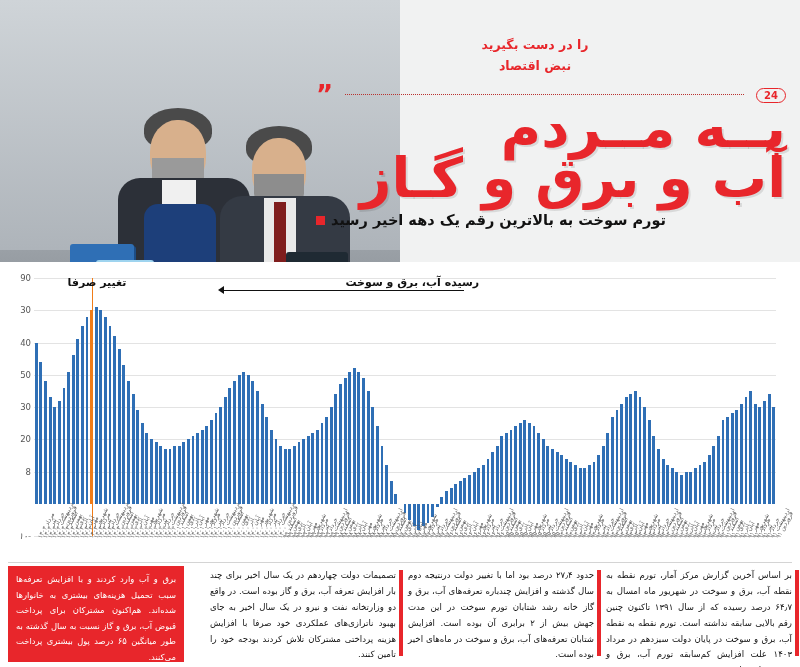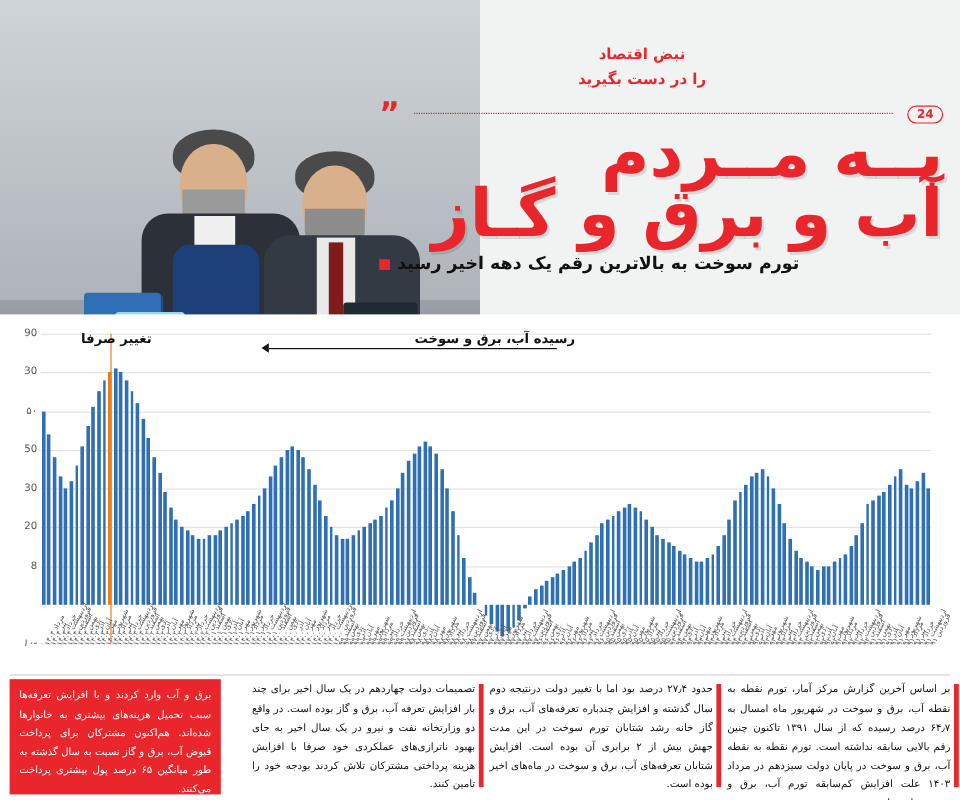--- a/index.html
+++ b/index.html
@@ -143,22 +143,22 @@
         <div class="shirt"></div>
         <div class="tie"></div>
       </div>
 
       <div class="folder1"></div>
       <div class="folder2"></div>
       <div class="folder3"></div>
     </div>
 
     <div class="logo-sub">
+      <div>را در دست بگیرید</div>
       <div>نبض اقتصاد</div>
-      <div>را در دست بگیرید</div>
     </div>
 
     <div class="headline-wrap">
       <div class="kicker-row">
         <span class="quote-mark">”</span>
         <span class="dotline"></span>
         <span class="issue-badge">24</span>
       </div>
       <div class="hl hl3">بــه مــردم</div>
       <div class="hl hl2">آب و برق و گـاز</div>
@@ -175,21 +175,21 @@
         <div class="gridlabel" style="top: 258px; font-style: italic;">-۱۰</div>
         <div class="gridline" style="top: 193.5px;"></div>
         <div class="gridlabel" style="top: 193.5px;">8</div>
         <div class="gridline" style="top: 161.25px;"></div>
         <div class="gridlabel" style="top: 161.25px;">20</div>
         <div class="gridline" style="top: 129px;"></div>
         <div class="gridlabel" style="top: 129px;">30</div>
         <div class="gridline" style="top: 96.75px;"></div>
         <div class="gridlabel" style="top: 96.75px;">50</div>
         <div class="gridline" style="top: 64.5px;"></div>
-        <div class="gridlabel" style="top: 64.5px;">۵۰</div>
+        <div class="gridlabel" style="top: 64.5px;">40</div>
         <div class="gridline" style="top: 32.25px;"></div>
         <div class="gridlabel" style="top: 32.25px;">30</div>
         <div class="gridline" style="top: 0px;"></div>
         <div class="gridlabel" style="top: 0px;">90</div>
         <div class="bars">
           <div class="bar" title="فروردین ۹۱: 30" style="width: 2.85739px; left: 738.267px; bottom: 32.25px; height: 96.75px;"></div>
           <div class="bar" title="اردیبهشت ۹۱: 34" style="width: 2.85739px; left: 733.658px; bottom: 32.25px; height: 109.65px;"></div>
           <div class="bar" title="خرداد ۹۱: 32" style="width: 2.85739px; left: 729.05px; bottom: 32.25px; height: 103.2px;"></div>
           <div class="bar" title="تیر ۹۱: 30" style="width: 2.85739px; left: 724.441px; bottom: 32.25px; height: 96.75px;"></div>
           <div class="bar" title="مرداد ۹۱: 31" style="width: 2.85739px; left: 719.832px; bottom: 32.25px; height: 99.975px;"></div>

